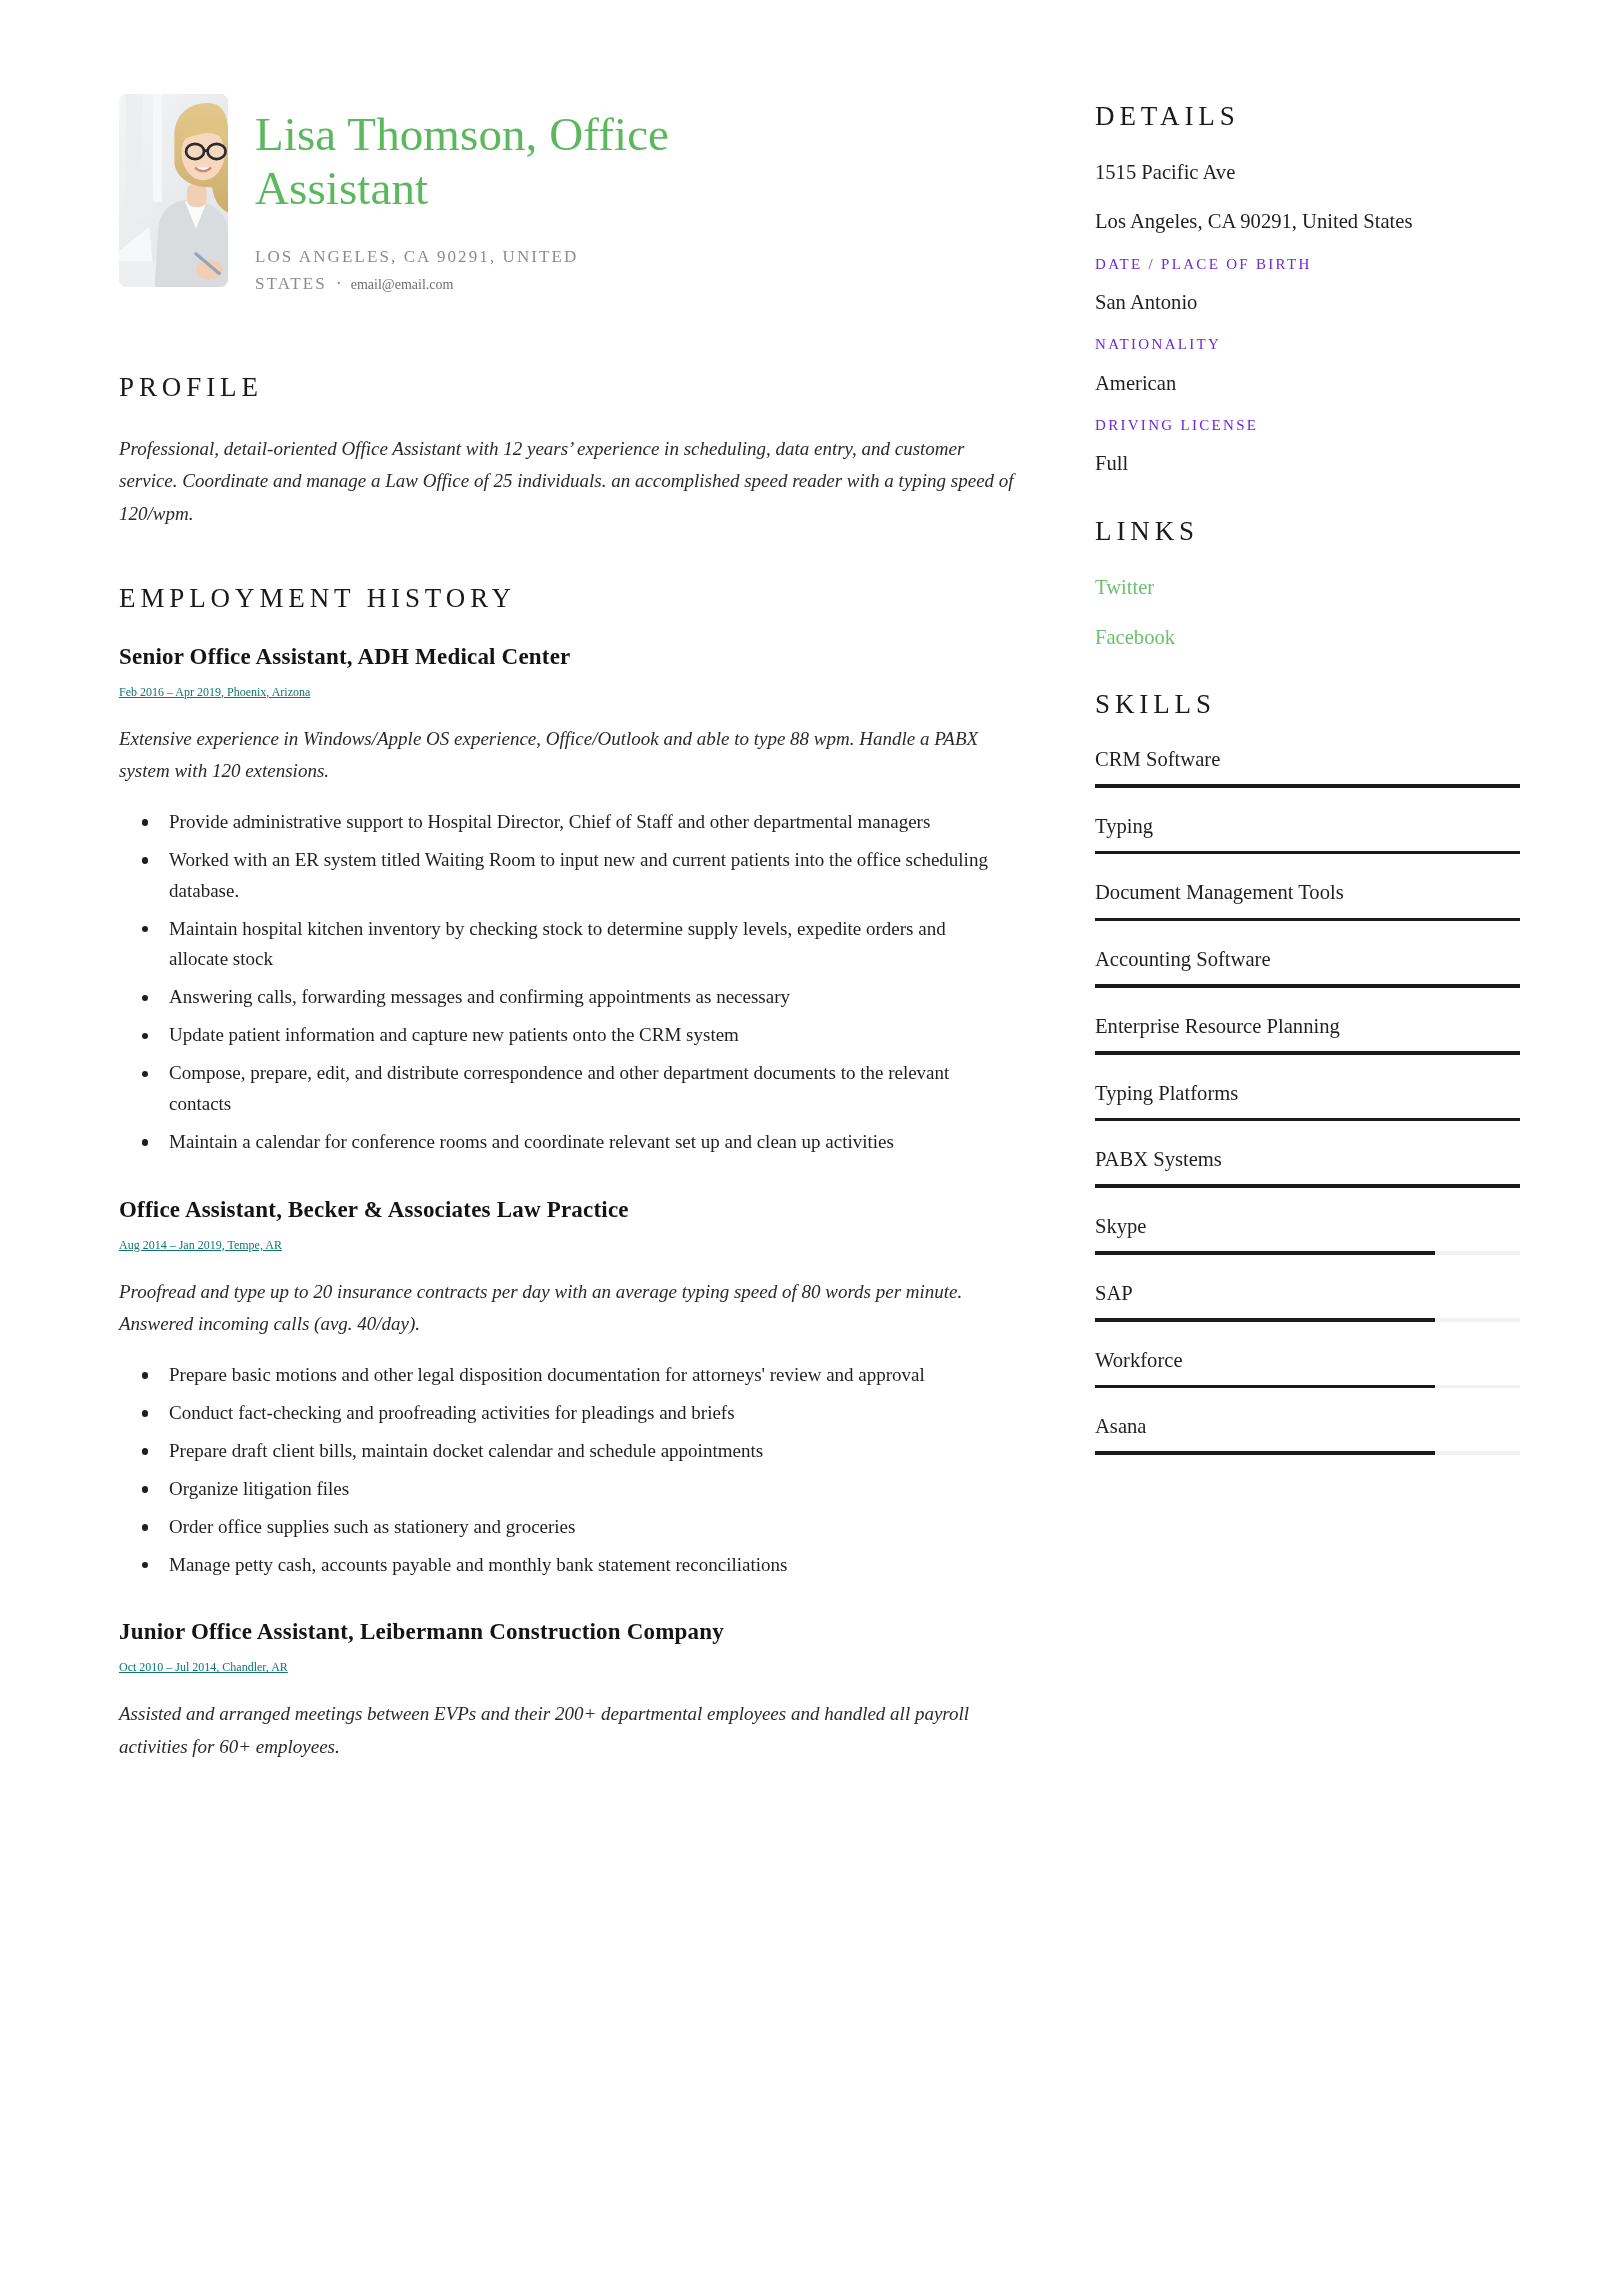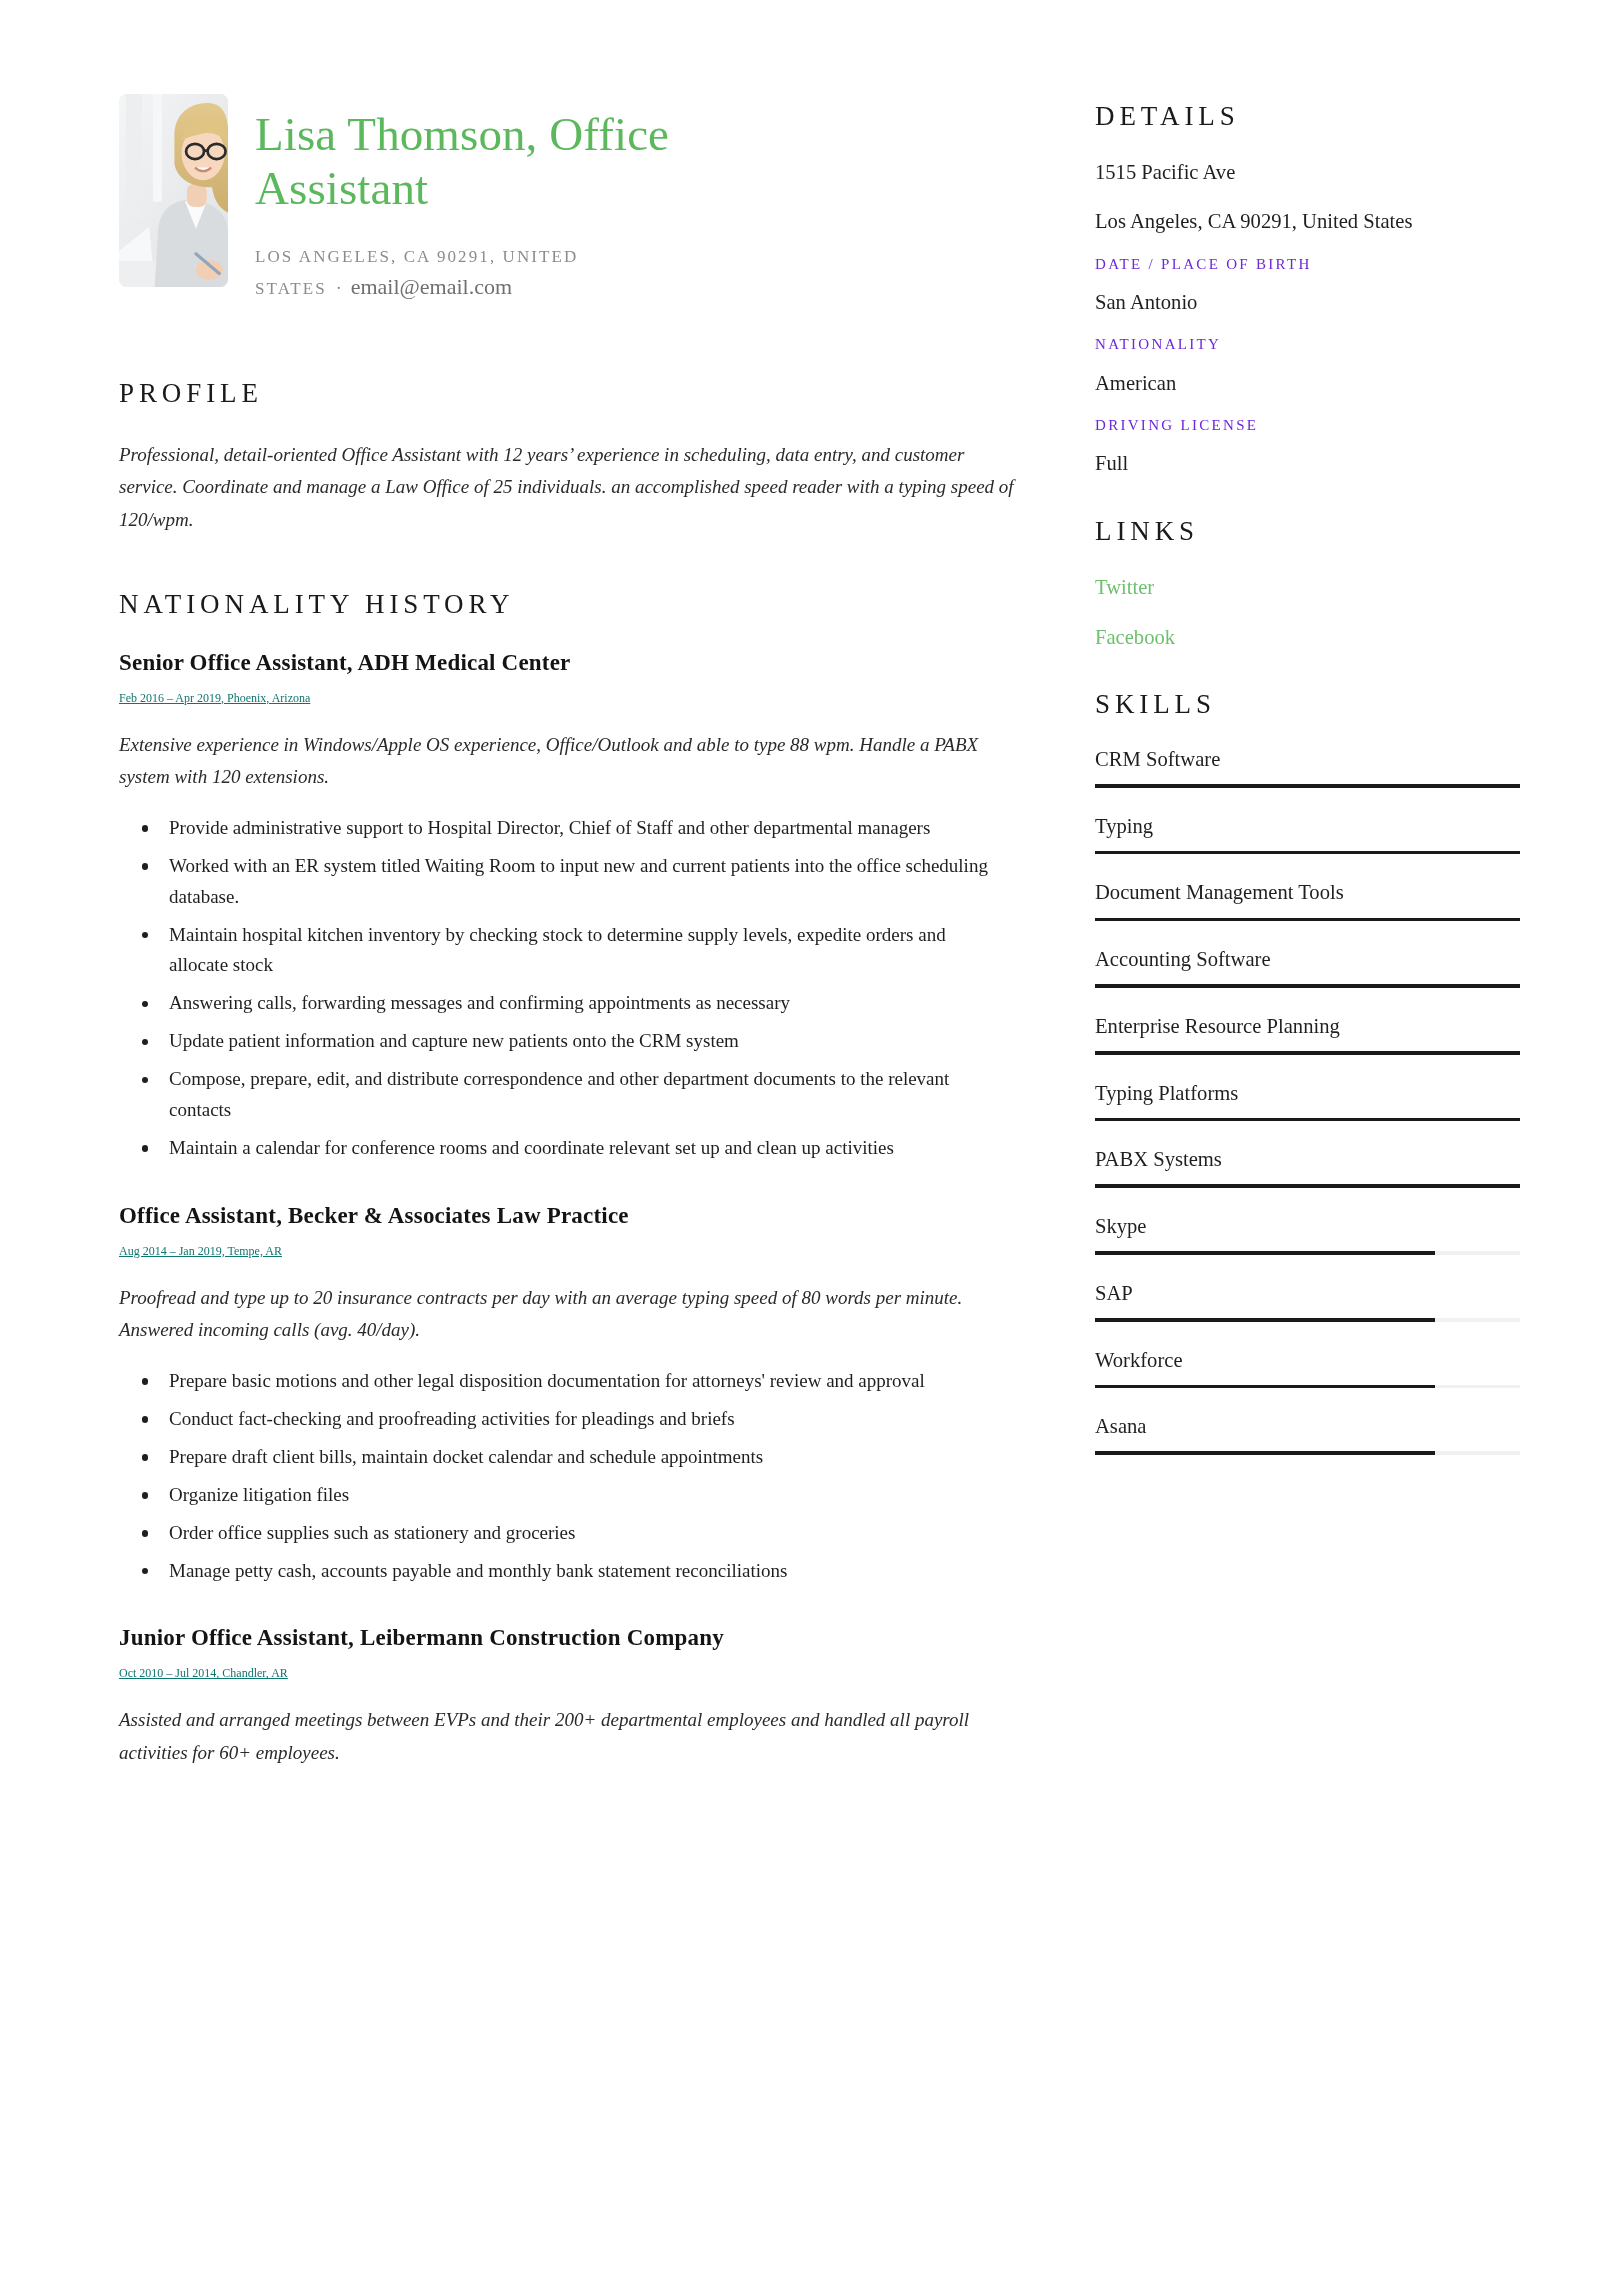--- a/index.html
+++ b/index.html
@@ -67,21 +67,21 @@
     font-size: 18px;
     line-height: 1.5;
     color: #8c8c8c;
     max-width: 421px;
   }
   .contact-caps {
     letter-spacing: 2.1px;
     font-size: 17px;
   }
   .contact-sep { padding: 0 9px; }
-  .contact-email { letter-spacing: 0; font-size: 22px; color: #6f6f6f; }
+  .contact-email { letter-spacing: 0; font-size: 14px; color: #6f6f6f; }
 
   .section { margin-bottom: 52px; }
 
   h2.section-title {
     font-size: 27px;
     font-weight: 400;
     letter-spacing: 4.9px;
     color: #1a1a1a;
     margin-bottom: 30px;
   }
@@ -265,21 +265,21 @@
         </div>
       </div>
     </div>
 
     <div class="section">
       <h2 class="section-title">PROFILE</h2>
       <p class="profile-text">Professional, detail-oriented Office Assistant with 12 years’ experience in scheduling, data entry, and customer service. Coordinate and manage a Law Office of 25 individuals. an accomplished speed reader with a typing speed of 120/wpm.</p>
     </div>
 
     <div class="section">
-      <h2 class="section-title">NATIONALITY HISTORY</h2>
+      <h2 class="section-title">EMPLOYMENT HISTORY</h2>
       <div id="jobs-container">
           <div class="job">
             <div class="job-title">Senior Office Assistant, ADH Medical Center</div>
             <div class="job-meta">Feb 2016 – Apr 2019, Phoenix, Arizona</div>
             <div class="job-desc">Extensive experience in Windows/Apple OS experience, Office/Outlook and able to type 88 wpm. Handle a PABX system with 120 extensions.</div>
             <ul class="bullets">
               <li>Provide administrative support to Hospital Director, Chief of Staff and other departmental managers</li>
               <li>Worked with an ER system titled Waiting Room to input new and current patients into the office scheduling database.</li>
               <li>Maintain hospital kitchen inventory by checking stock to determine supply levels, expedite orders and allocate stock</li>
               <li>Answering calls, forwarding messages and confirming appointments as necessary</li>

